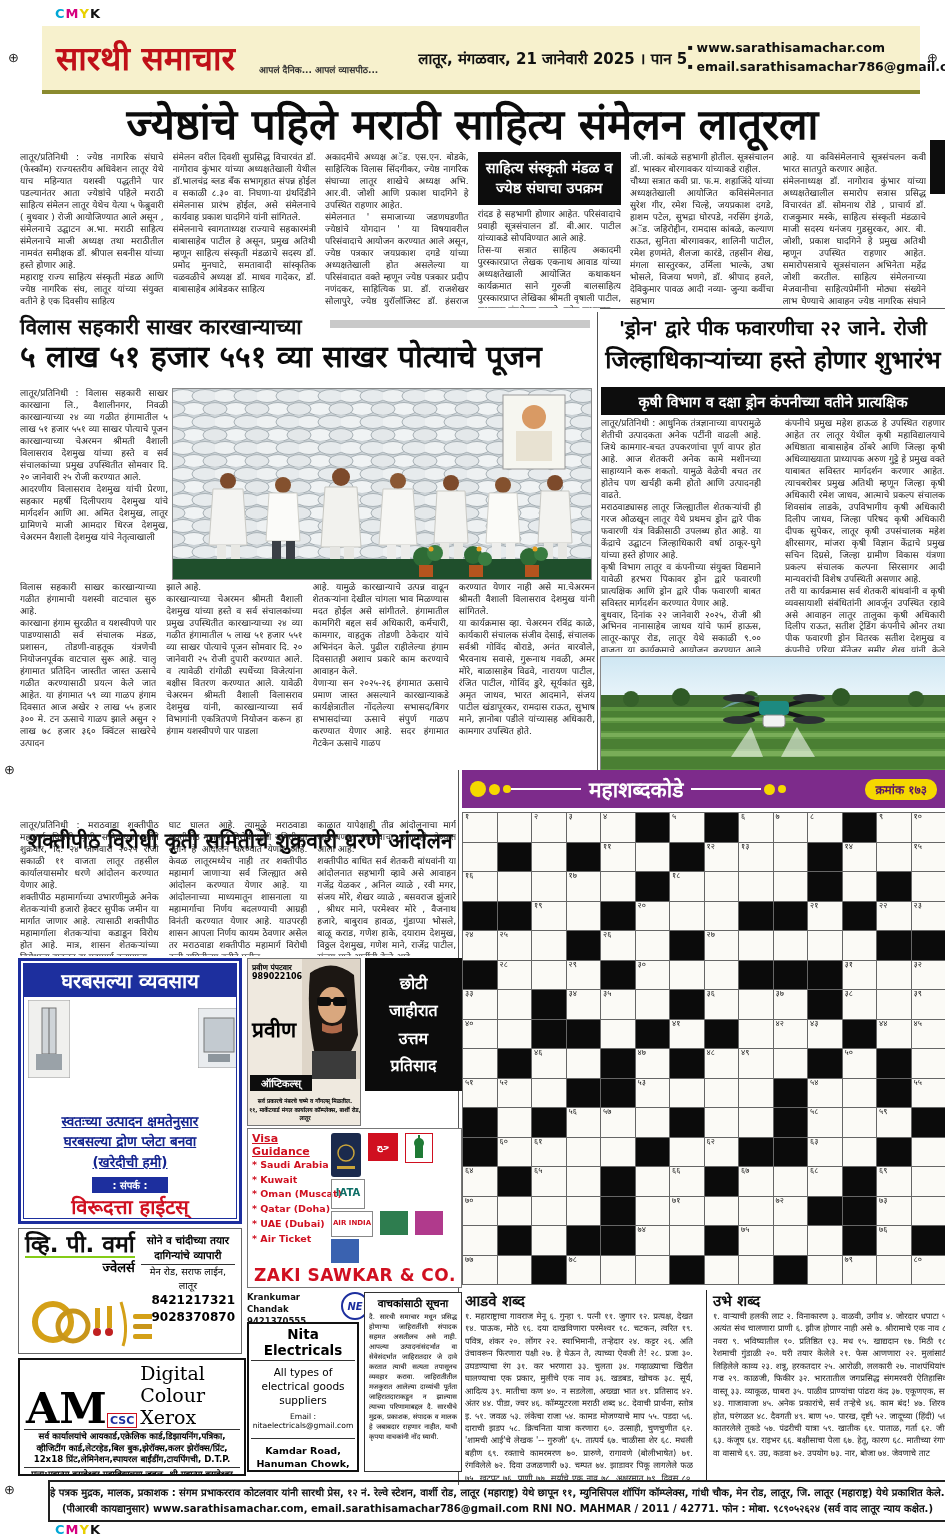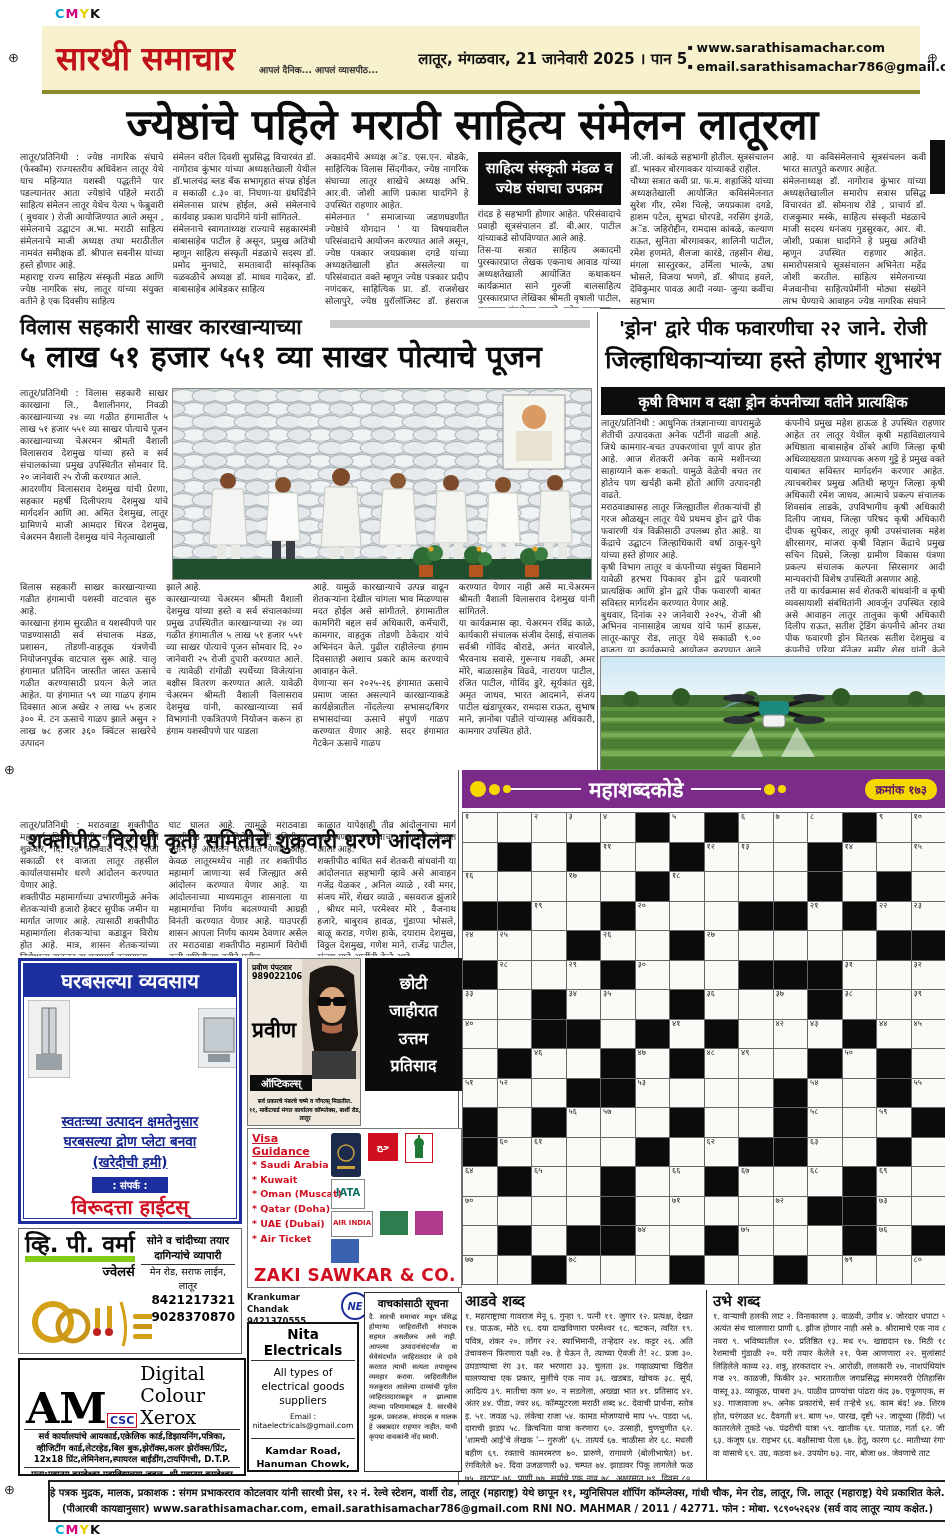--- a/index.html
+++ b/index.html
@@ -52,21 +52,21 @@
   #ghar-head{background:#1d2f9e;color:#fff;font-size:20px;font-weight:bold;text-align:center;padding:3px 0;}
   .star-wrap{position:absolute;left:52px;top:32px;width:116px;height:74px;}
   .star-ray{position:absolute;left:8px;top:14px;width:100px;height:46px;background:#0c0c0c;}
   .star-txt{position:absolute;left:0;top:0;width:116px;height:74px;display:flex;flex-direction:column;align-items:center;justify-content:center;color:#fff;font-weight:bold;font-size:14px;line-height:1.25;}
   .ghar-line{color:#13238f;font-weight:bold;font-size:13.5px;text-align:center;line-height:1.5;text-decoration:underline;}
   .ghar-contact{display:inline-block;background:#1d2f9e;color:#fff;font-size:10px;font-weight:bold;padding:1px 20px;}
   .ghar-brand{color:#d01020;font-size:20px;font-weight:bold;text-align:center;line-height:1.2;}
   .ghar-addr{font-size:10px;font-weight:bold;color:#13238f;text-align:center;line-height:1.45;}
   #ad-verma{left:18px;top:1228px;width:224px;height:126px;border:1px solid #666;background:#fff;padding:4px 6px;}
   .verma-name{font-size:23px;font-weight:bold;color:#0c0c0c;line-height:1;white-space:nowrap;}
-  .verma-sub{font-size:13px;font-weight:bold;text-align:right;border-top:6px solid #84cc16;}
+  .verma-sub{font-size:13px;font-weight:bold;text-align:right;border-top:2px solid #84cc16;}
   .verma-right{font-size:10.5px;font-weight:bold;text-align:center;line-height:1.4;}
   .verma-phones{font-size:12px;font-weight:bold;text-align:right;line-height:1.4;}
   #ad-am{left:18px;top:1358px;width:228px;height:118px;border:2px solid #111;background:#fff;overflow:hidden;}
   .am-logo{font-family:"DejaVu Serif",serif;font-size:43px;font-weight:bold;line-height:.9;}
   .csc{font-size:11px;font-weight:bold;color:#1d2f9e;border:1px solid #d01020;padding:0 2px;}
   .am-title{font-family:"DejaVu Serif",serif;font-size:19px;}
   .am-line{font-size:8.6px;font-weight:bold;text-align:center;line-height:1.35;}
   .am-sep{border-top:1px solid #333;margin:1px 4px;}
   #ad-praveen{left:247px;top:958px;width:114px;height:168px;border:1px solid #777;background:#efe9df;overflow:hidden;}
   .pv-owner{font-size:7.5px;font-weight:bold;}

